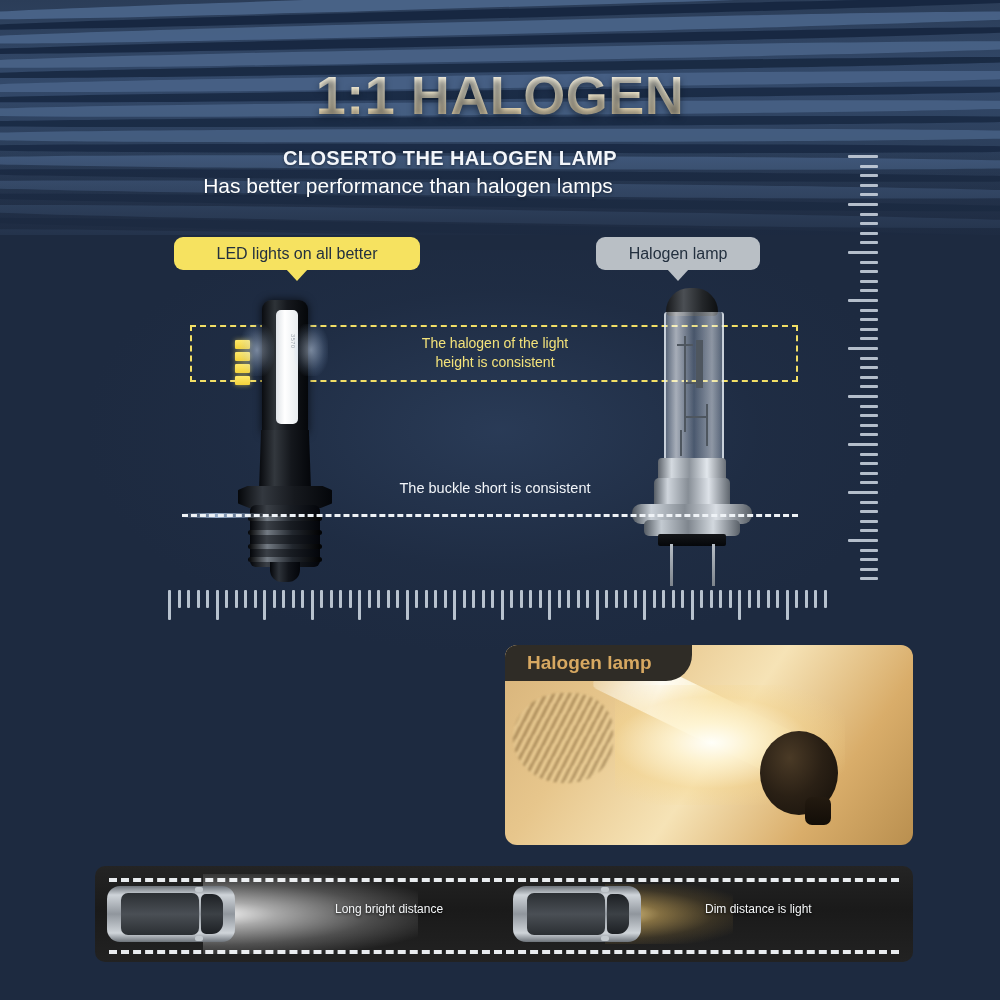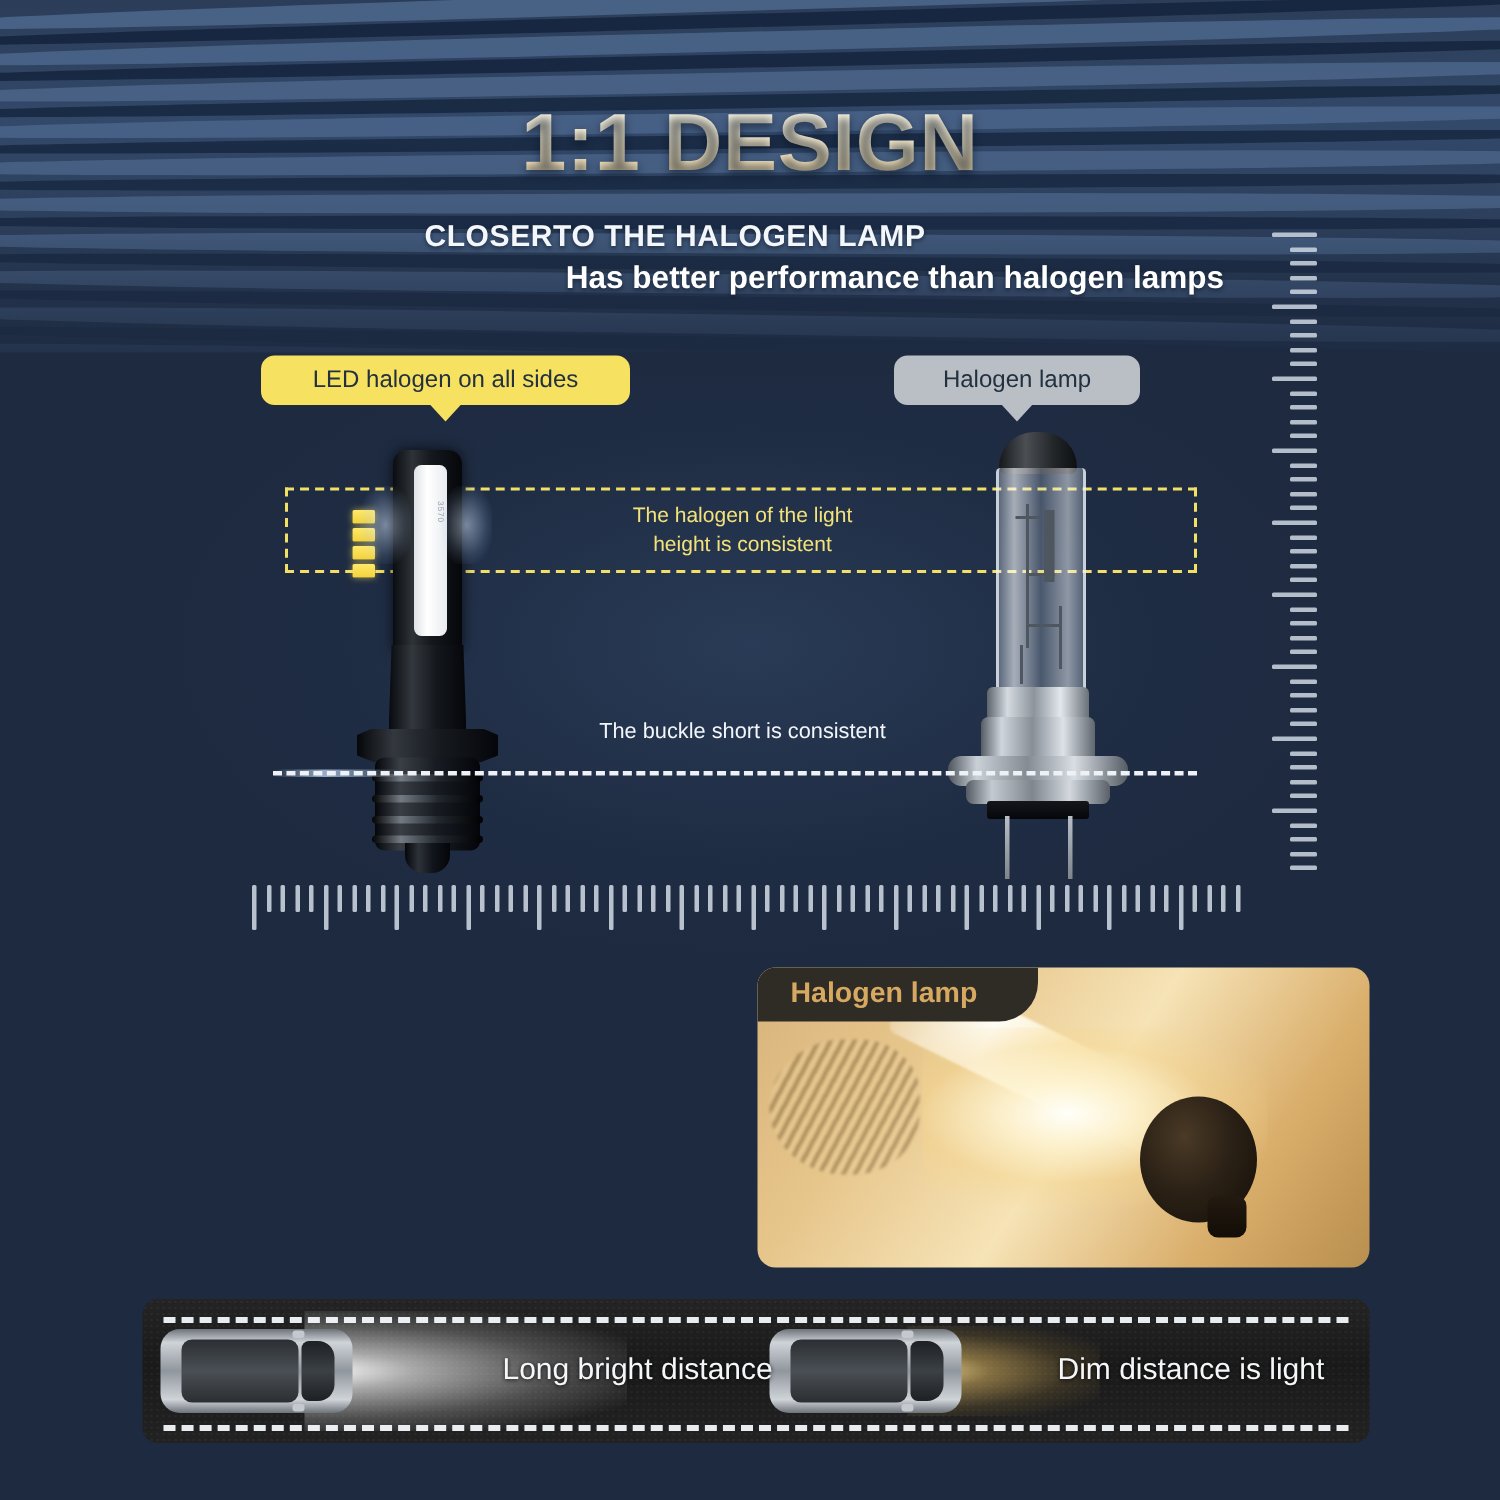--- a/index.html
+++ b/index.html
@@ -25,22 +25,22 @@
 
   
   .title{position:absolute;left:0;top:64px;width:1000px;text-align:center;
     font-size:54px;font-weight:700;letter-spacing:.5px;
     background:linear-gradient(180deg,#fffdf4 0%,#fdf3d6 45%,#e7cf9e 100%);
     -webkit-background-clip:text;background-clip:text;color:transparent;
     text-shadow:0 3px 6px rgba(8,16,30,.55);}
   .subtitle1{position:absolute;left:0;top:147px;width:900px;text-align:center;
     font-size:20px;font-weight:600;color:#f3f6fa;letter-spacing:.4px;
     text-shadow:0 1px 3px rgba(8,16,30,.6);}
-  .subtitle2{position:absolute;left:0;top:174px;width:816px;text-align:right;
-    font-size:21px;font-weight:700;color:#ffffff;
+  .subtitle2{position:absolute;left:0;top:174px;width:816px;text-align:center;
+    font-size:21px;font-weight:400;color:#ffffff;
     text-shadow:0 1px 3px rgba(8,16,30,.6);}
 
   
   .pill{position:absolute;border-radius:9px;font-size:16px;font-weight:500;
     color:#23303f;display:flex;align-items:center;justify-content:center;height:33px;}
   .pill .tail{position:absolute;bottom:-11px;left:50%;margin-left:-11px;width:0;height:0;
     border-left:11px solid transparent;border-right:11px solid transparent;}
   .pill-led{left:174px;top:237px;width:246px;background:#f6e260;}
   .pill-led .tail{border-top:12px solid #f6e260;}
   .pill-hal{left:596px;top:237px;width:164px;background:#b9bfc5;}
@@ -163,21 +163,21 @@
   .beam-amber{left:510px;top:18px;width:128px;height:60px;
     background:radial-gradient(ellipse at 6% 50%,rgba(255,226,150,.92) 0%,rgba(235,194,104,.5) 28%,rgba(210,168,80,.16) 60%,rgba(200,160,70,0) 85%);}
   .car{position:absolute;top:20px;width:128px;height:56px;}
   .car-body{position:absolute;inset:0;border-radius:13px;
     background:linear-gradient(180deg,#6d737a 0%,#cfd4d9 16%,#90969d 50%,#cfd4d9 84%,#6d737a 100%);}
   .car-cabin{position:absolute;left:14px;top:7px;width:78px;height:42px;border-radius:7px;
     background:linear-gradient(180deg,#2b2f33 0%,#4a4f55 50%,#2b2f33 100%);}
   .car-wind{position:absolute;left:94px;top:8px;width:22px;height:40px;border-radius:5px 11px 11px 5px;
     background:linear-gradient(180deg,#1d2024 0%,#3c4146 50%,#1d2024 100%);}
   .car-mirror{position:absolute;width:8px;height:5px;border-radius:2px;background:#c3c9ce;}
-  .road-label{position:absolute;top:36px;font-size:20px;color:#f4f6f8;
+  .road-label{position:absolute;top:36px;font-size:12px;color:#f4f6f8;
     text-shadow:0 1px 3px rgba(0,0,0,.85);}
 </style>
 </head>
 <body>
 
 <div id="poster">
 
   <div class="header-band">
     <div id="stripes">
         <div class="stripe" style="top: -6px; transform: rotate(-1.7deg); height: 13px; opacity: 0.95;"></div>
@@ -197,26 +197,26 @@
         <div class="stripe" style="top: 183px; transform: rotate(0.54deg); height: 13px; opacity: 0.7;"></div>
         <div class="stripe dark" style="top: 198px; transform: rotate(0.7deg); height: 9px; opacity: 0.68;"></div>
         <div class="stripe" style="top: 210px; transform: rotate(0.86deg); height: 13px; opacity: 0.66;"></div>
         <div class="stripe dark" style="top: 225px; transform: rotate(1.02deg); height: 9px; opacity: 0.64;"></div>
         <div class="stripe" style="top: 237px; transform: rotate(1.18deg); height: 13px; opacity: 0.63;"></div>
       </div>
   </div>
   <div class="header-fade"></div>
   <div class="stage-glow"></div>
 
-  <div class="title">1:1 DESIGN</div>
+  <div class="title">1:1 HALOGEN</div>
   <div class="subtitle1">CLOSERTO THE HALOGEN LAMP</div>
   <div class="subtitle2">Has better performance than halogen lamps</div>
 
   <div class="pill pill-led">
-    <span>LED halogen on all sides</span>
+    <span>LED lights on all better</span>
     <span class="tail"></span>
   </div>
   <div class="pill pill-hal">
     <span>Halogen lamp</span>
     <span class="tail"></span>
   </div>
 
   <div class="ybox"></div>
   <div class="ybox-text">
     <div>The halogen of the light</div>

